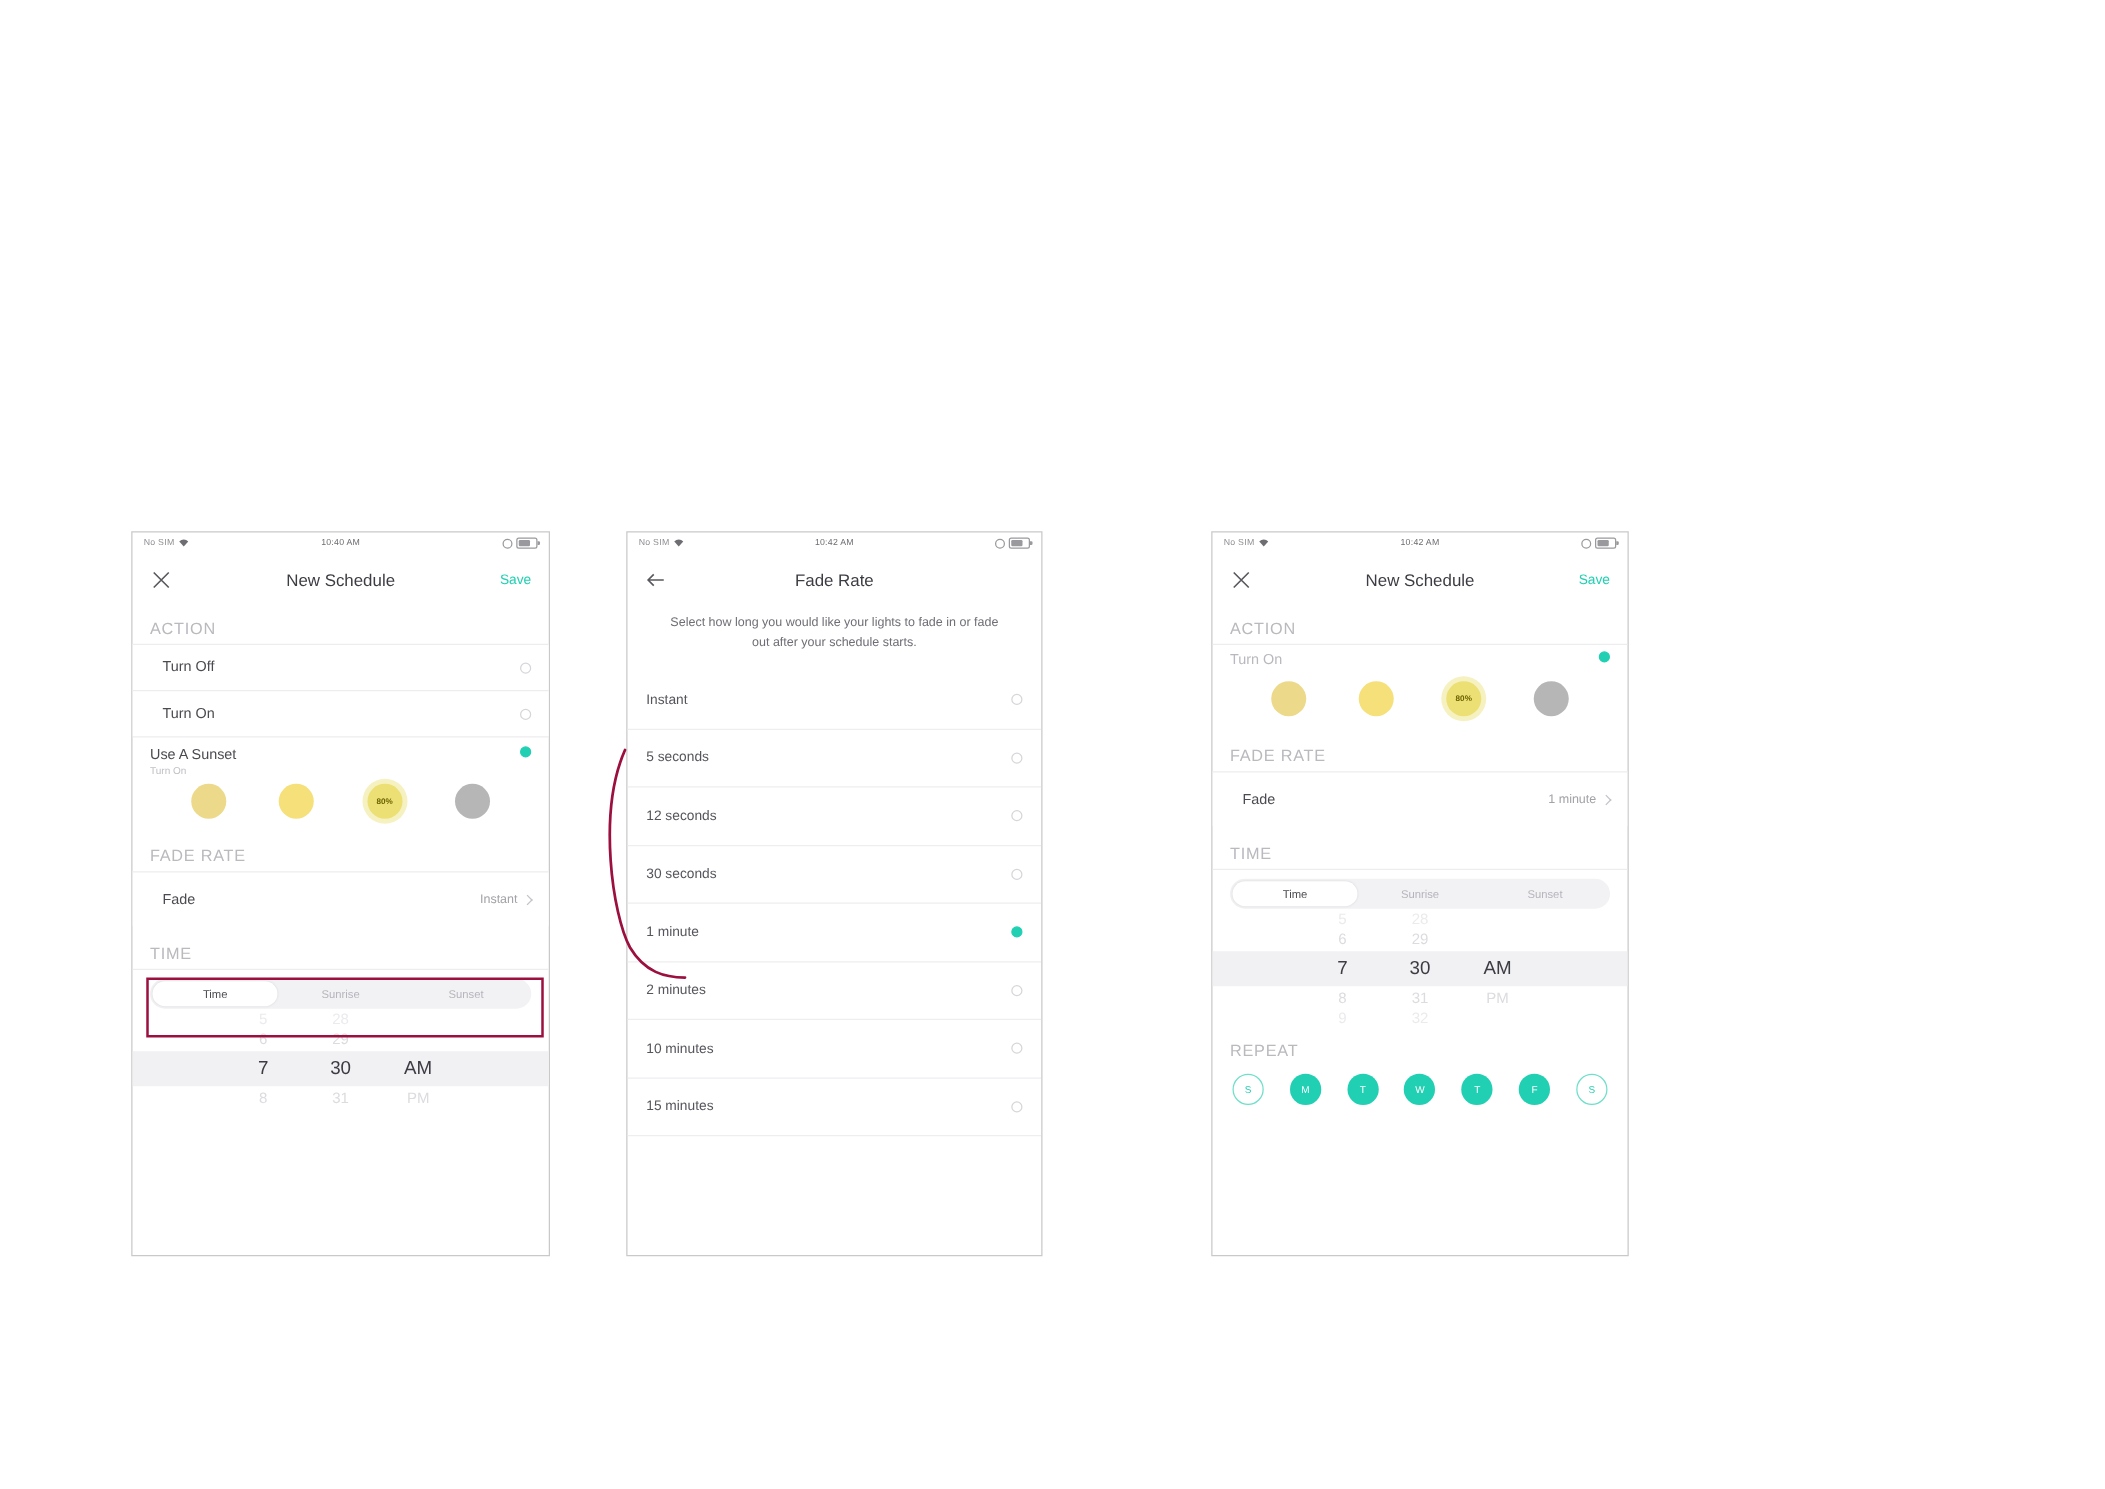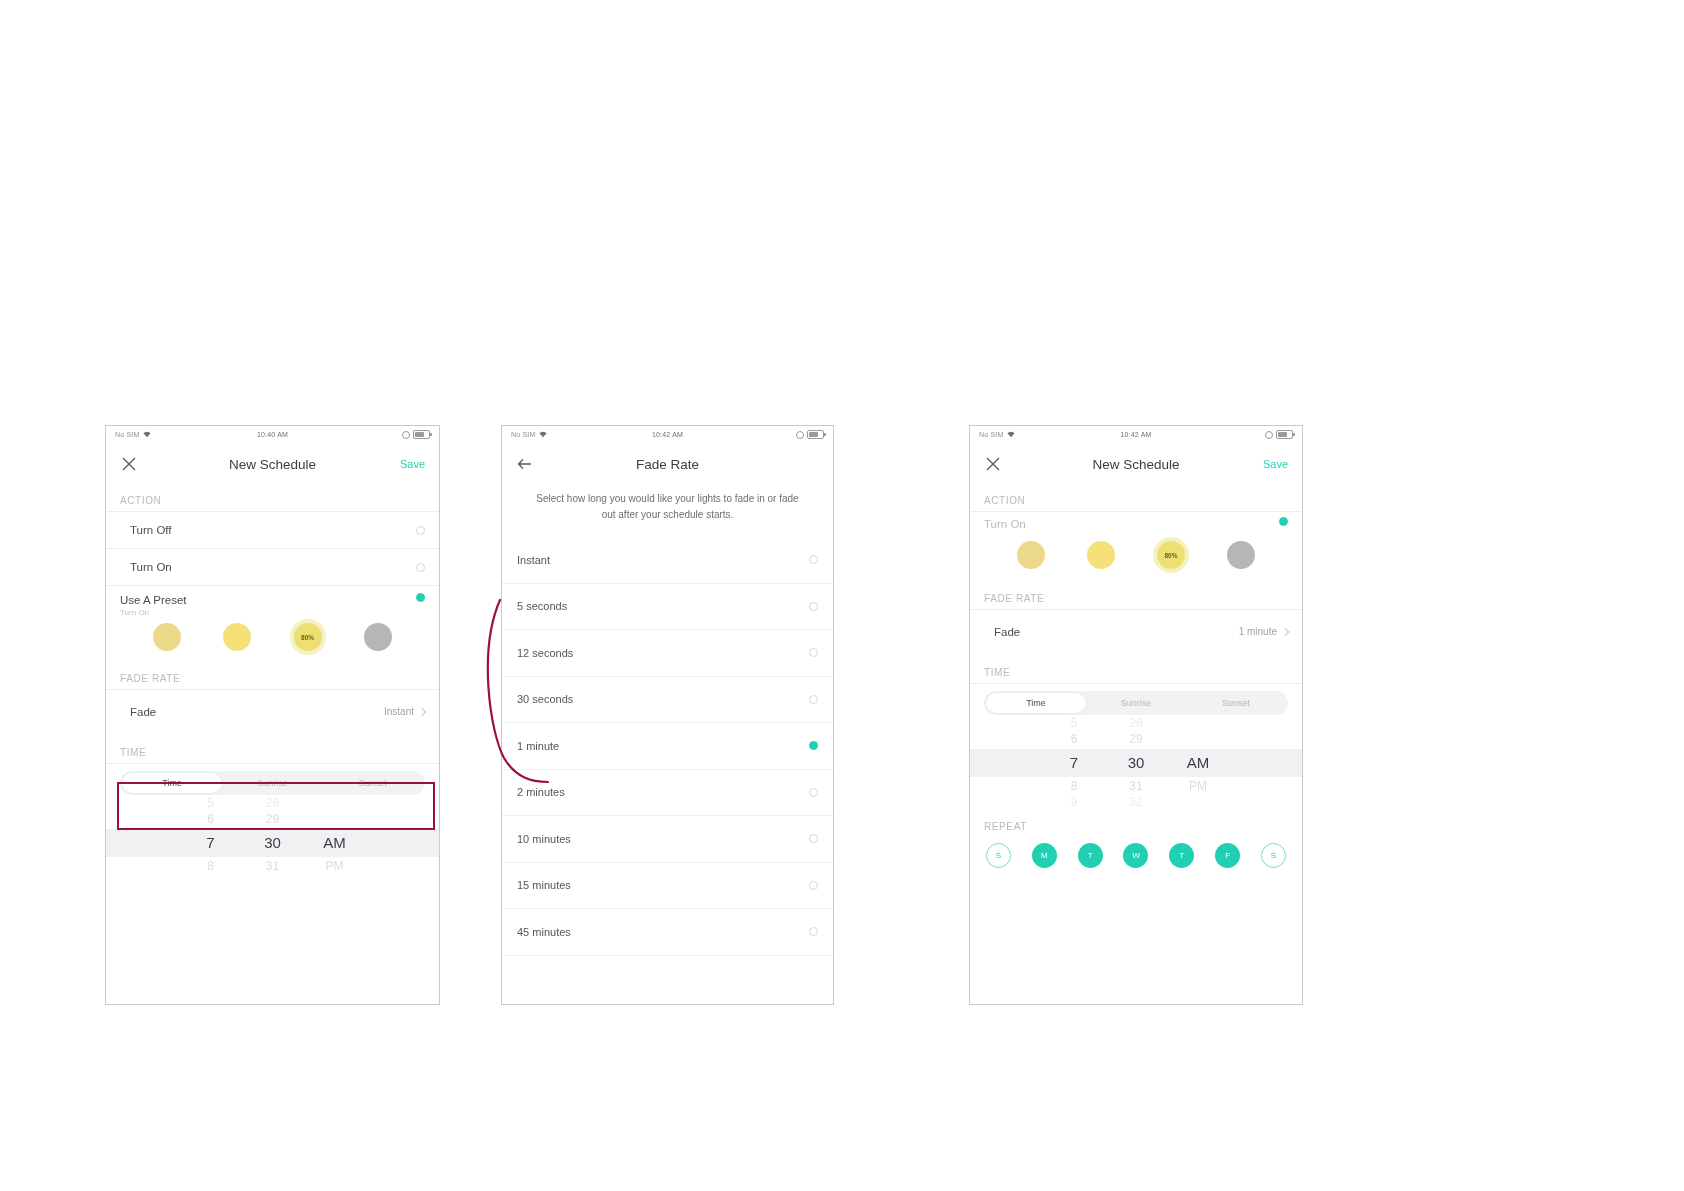--- a/index.html
+++ b/index.html
@@ -48,21 +48,21 @@
   }
   .nav-title{
     position:absolute;left:0;right:0;text-align:center;
     font-size:13.5px;color:#3c3c43;font-weight:400;pointer-events:none;
   }
   .nav-ico{width:18px;height:18px;position:relative;z-index:2;cursor:pointer;}
   .nav-right{font-size:11px;color:#21d0b2;z-index:2;position:relative;}
 
   
   .sec-label{
-    font-size:10px;color:#b9b9be;letter-spacing:.6px;
+    font-size:13px;color:#b9b9be;letter-spacing:.6px;
     padding:10px 14px 5px 14px;text-transform:uppercase;
   }
   .row{
     display:flex;align-items:center;justify-content:space-between;
     padding:0 14px;height:37px;box-sizing:border-box;
     border-top:1px solid #ededf0;
     background:#fff;
   }
   .row .rtxt{font-size:11.5px;color:#4a4a50;margin-left:10px;}
   .row .rval{font-size:10px;color:#a2a2a8;display:flex;align-items:center;gap:5px;}
@@ -180,21 +180,21 @@
       <span class="rtxt">Turn Off</span>
       <span class="radio"></span>
     </div>
     <div class="row">
       <span class="rtxt">Turn On</span>
       <span class="radio"></span>
     </div>
 
     <div class="preset-head">
       <div>
-        <div class="preset-title">Use A Preset</div>
+        <div class="preset-title">Use A Sunset</div>
         <div class="preset-sub">Turn On</div>
       </div>
       <span class="radio on"></span>
     </div>
     <div class="swatches">
       <span class="sw s1"></span>
       <span class="sw s2"></span>
       <span class="sw s3">80%</span>
       <span class="sw s4"></span>
     </div>
@@ -296,24 +296,20 @@
       <div class="lrow">
         <span class="ltxt">2 minutes</span>
         <span class="radio"></span>
       </div>
       <div class="lrow">
         <span class="ltxt">10 minutes</span>
         <span class="radio"></span>
       </div>
       <div class="lrow">
         <span class="ltxt">15 minutes</span>
-        <span class="radio"></span>
-      </div>
-      <div class="lrow">
-        <span class="ltxt">45 minutes</span>
         <span class="radio"></span>
       </div>
     </div>
   </div>
 
   <div class="phone" id="phone3">
 
     <div class="statusbar">
       <div class="sb-left">
         <span>No SIM</span>

